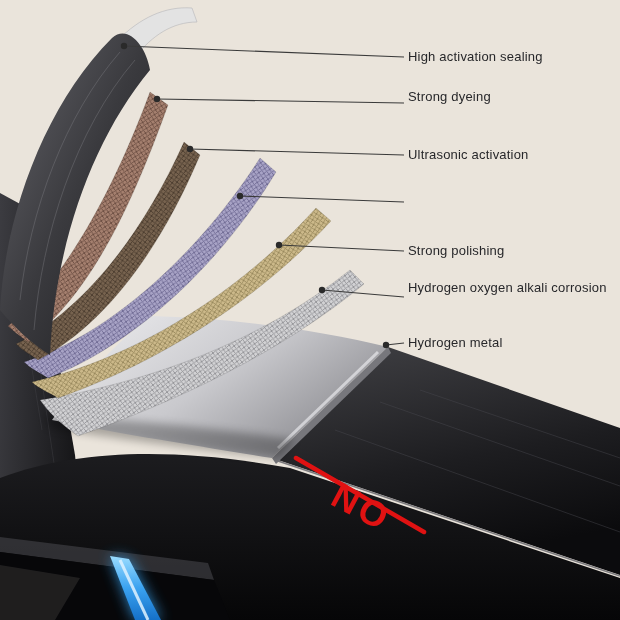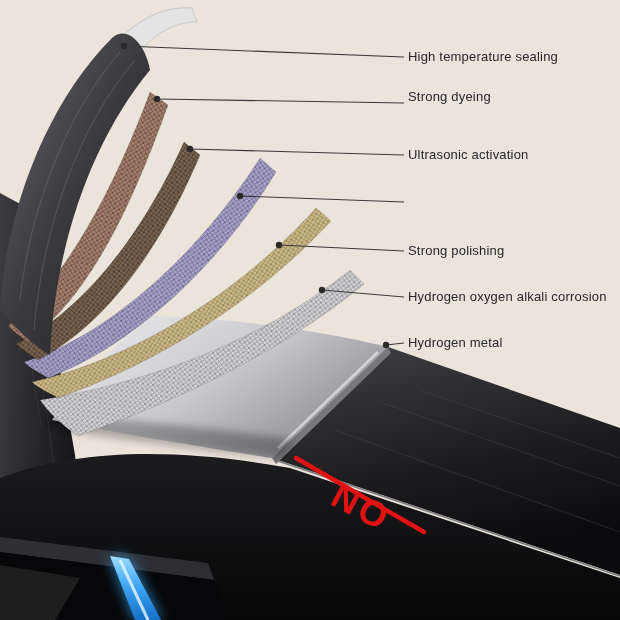--- a/index.html
+++ b/index.html
@@ -133,20 +133,20 @@
       <circle cx="124" cy="46" r="3.2"></circle>
       <circle cx="157" cy="99" r="3.2"></circle>
       <circle cx="190" cy="149" r="3.2"></circle>
       <circle cx="240" cy="196" r="3.2"></circle>
       <circle cx="279" cy="245" r="3.2"></circle>
       <circle cx="322" cy="290" r="3.2"></circle>
       <circle cx="386" cy="345" r="3.2"></circle>
     </g>
   </svg>
 
-  <div class="label" style="top:49px">High temperature sealing</div>
+  <div class="label" style="top:49px">High activation sealing</div>
   <div class="label" style="top:89px">Strong dyeing</div>
   <div class="label" style="top:147px">Ultrasonic activation</div>
   <div class="label" style="top:243px">Strong polishing</div>
-  <div class="label" style="top:289px">Hydrogen oxygen alkali corrosion</div>
+  <div class="label" style="top:280px">Hydrogen oxygen alkali corrosion</div>
   <div class="label" style="top:335px">Hydrogen metal</div>
 
 </div>
 
 </body></html>

